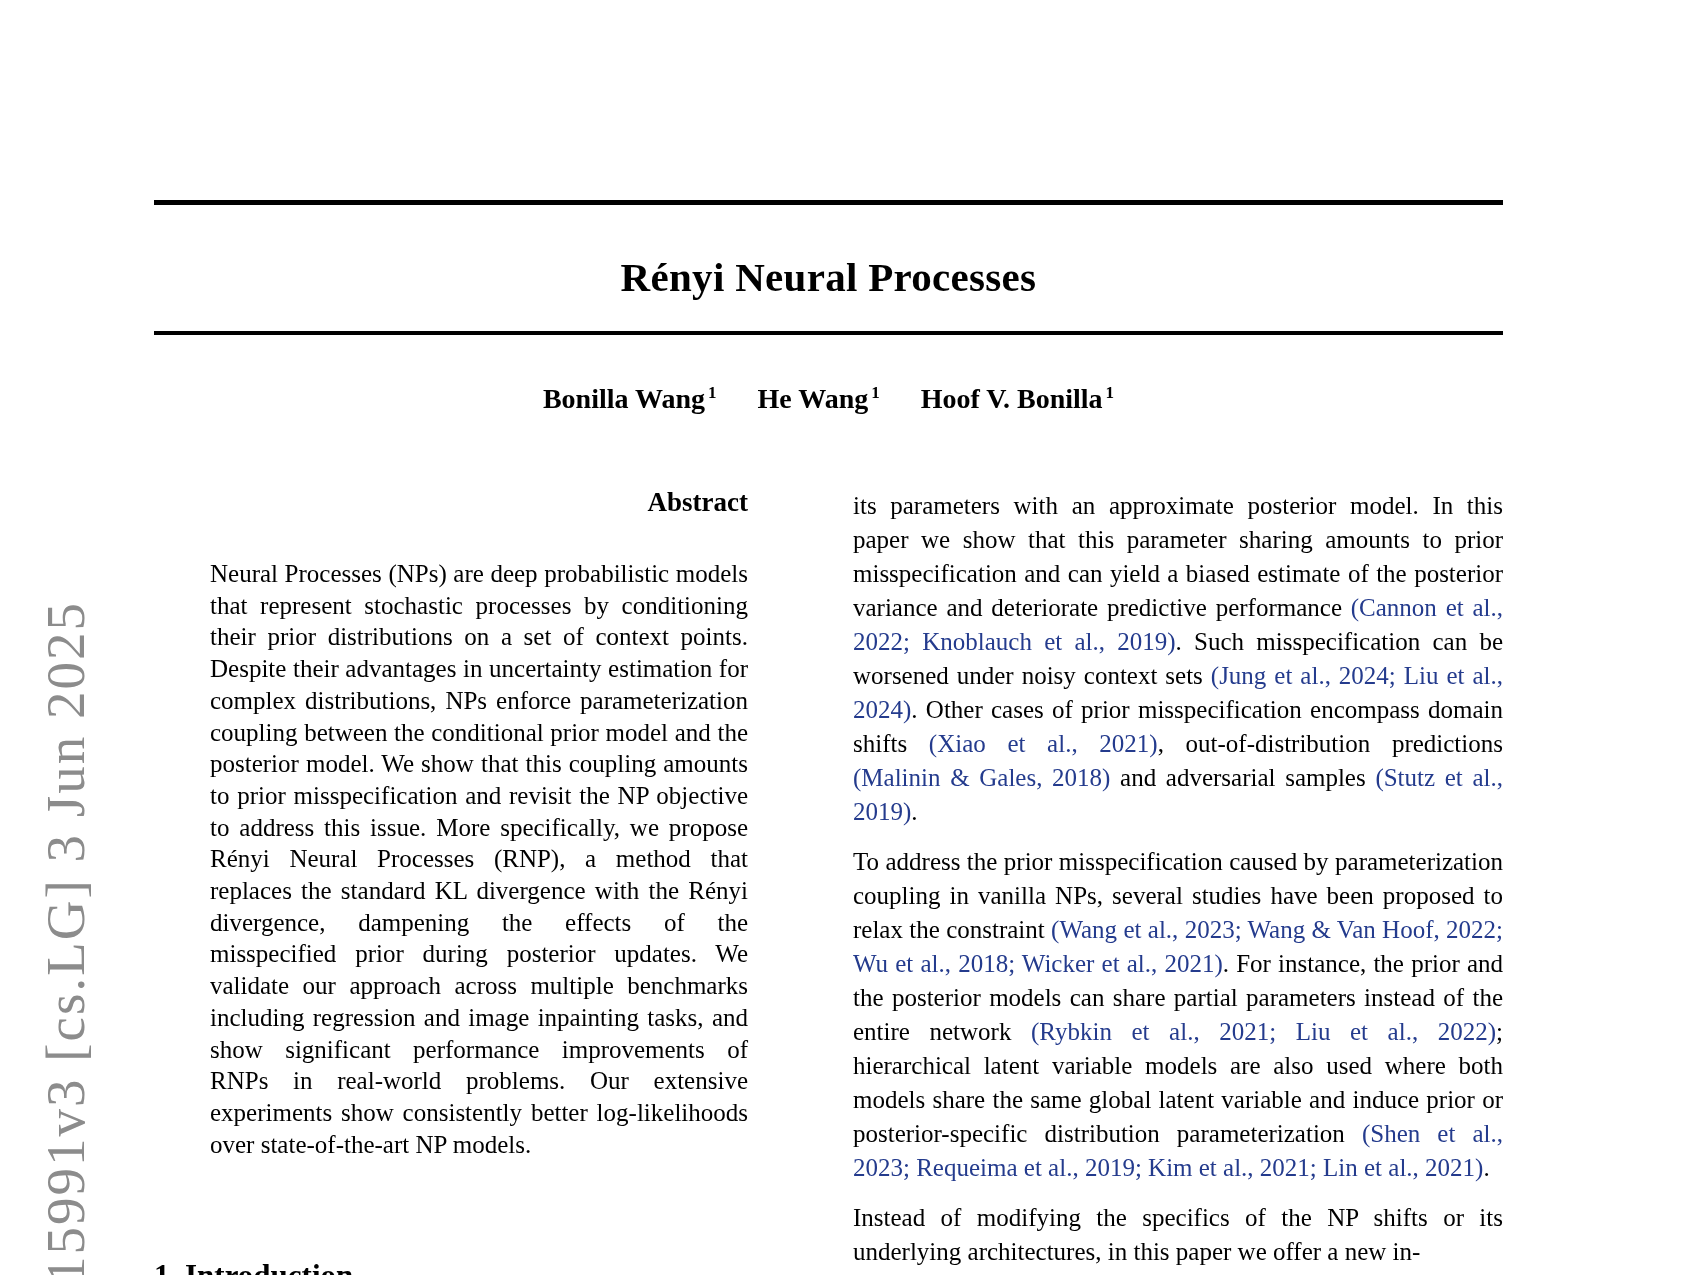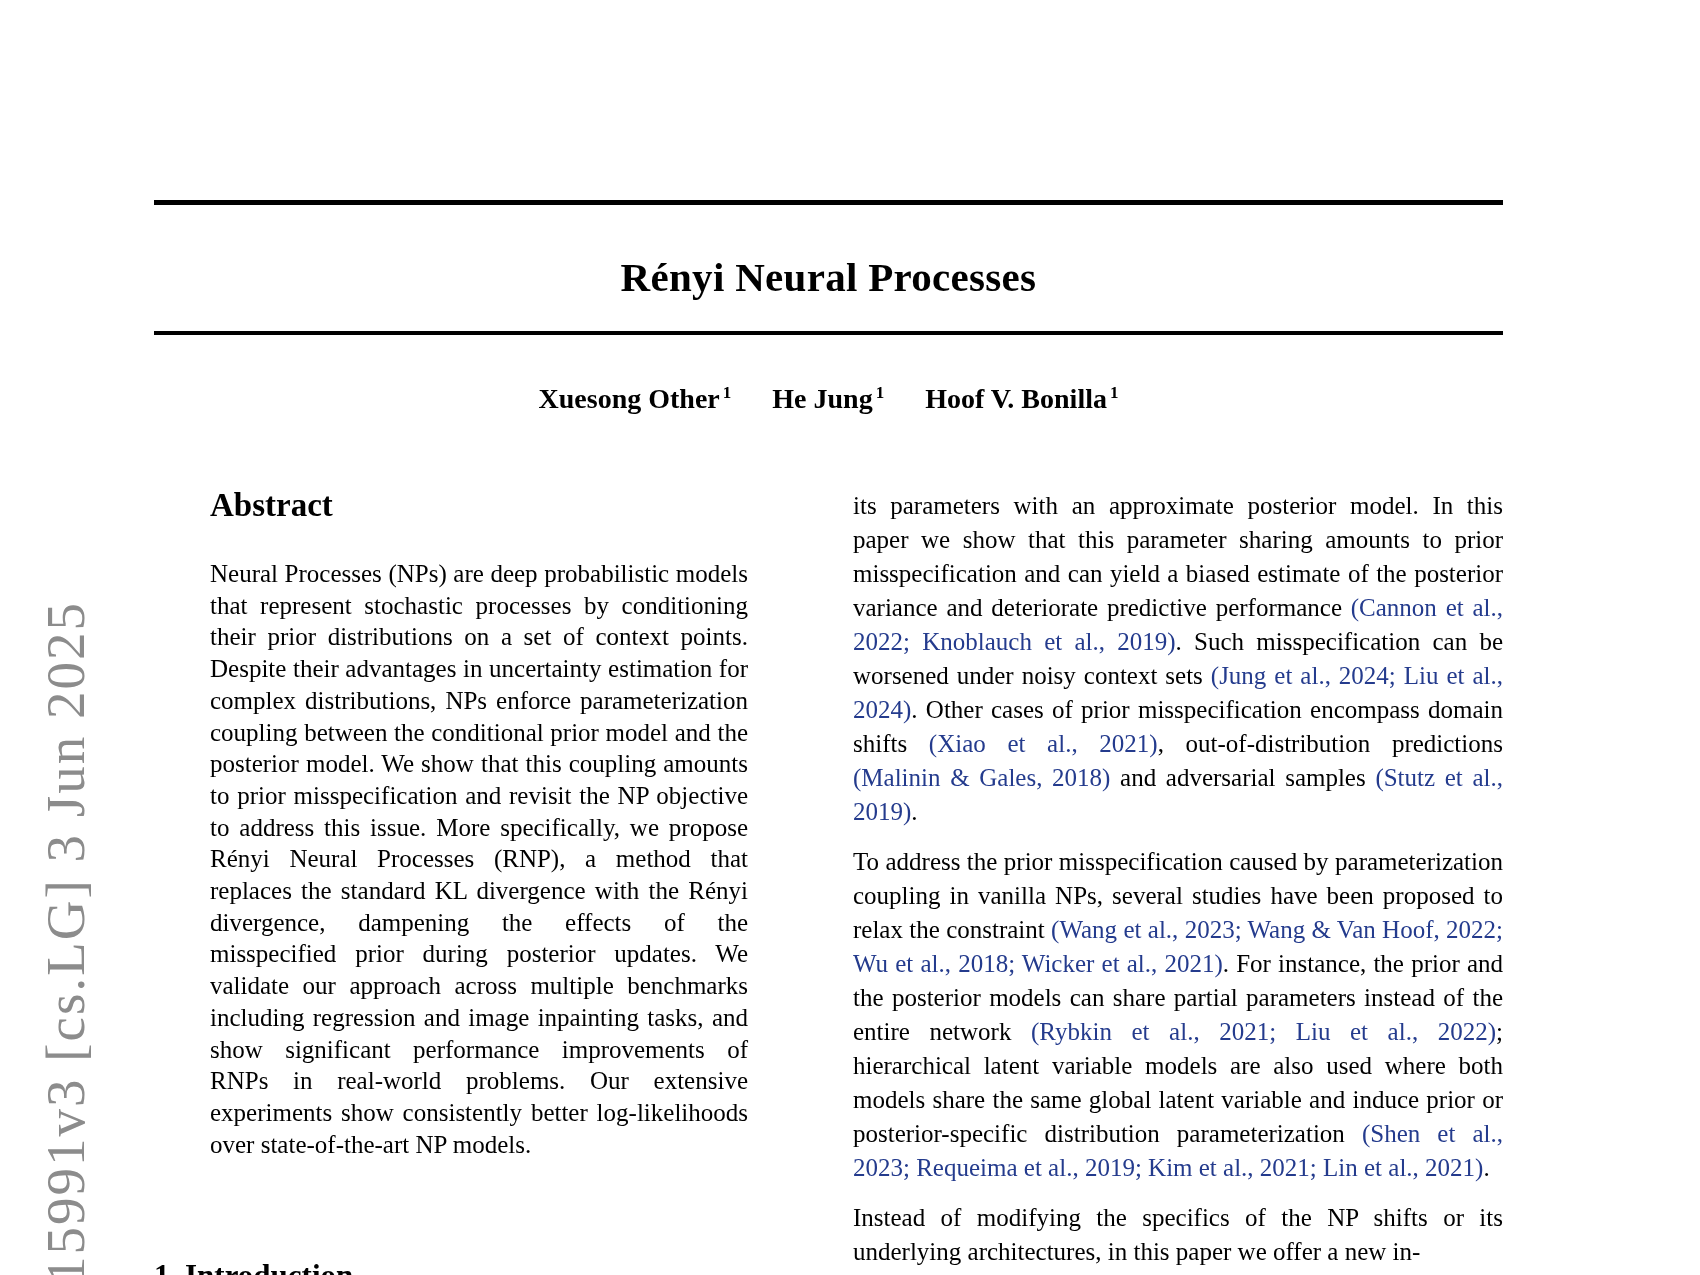--- a/index.html
+++ b/index.html
@@ -55,22 +55,22 @@
   .author sup {
     font-size: 17px;
     font-weight: bold;
     margin-left: 3px;
   }
   .abstract-heading {
     position: absolute;
     left: 56px;
     top: 487px;
     width: 538px;
-    text-align: left;
-    font-size: 33px;
+    text-align: right;
+    font-size: 27px;
     font-weight: bold;
   }
   .abstract-text {
     position: absolute;
     left: 56px;
     top: 558px;
     width: 538px;
     font-size: 25px;
     line-height: 31.7px;
     text-align: justify;
@@ -122,22 +122,22 @@
 
   <div class="content">
 
     <div class="rule rule-top"></div>
 
     <h1 class="title">Rényi Neural Processes</h1>
 
     <div class="rule rule-mid"></div>
 
     <div class="authors">
-      <span class="author"><span>Xuesong Other</span><sup>1</sup></span>
-      <span class="author"><span>He Jung</span><sup>1</sup></span>
+      <span class="author"><span>Bonilla Wang</span><sup>1</sup></span>
+      <span class="author"><span>He Wang</span><sup>1</sup></span>
       <span class="author"><span>Hoof V. Bonilla</span><sup>1</sup></span>
     </div>
 
     <div class="abstract-heading">Abstract</div>
 
     <div class="abstract-text">Neural Processes (NPs) are deep probabilistic models that represent stochastic processes by conditioning their prior distributions on a set of context points. Despite their advantages in uncertainty estimation for complex distributions, NPs enforce parameterization coupling between the conditional prior model and the posterior model. We show that this coupling amounts to prior misspecification and revisit the NP objective to address this issue. More specifically, we propose Rényi Neural Processes (RNP), a method that replaces the standard KL divergence with the Rényi divergence, dampening the effects of the misspecified prior during posterior updates. We validate our approach across multiple benchmarks including regression and image inpainting tasks, and show significant performance improvements of RNPs in real-world problems. Our extensive experiments show consistently better log-likelihoods over state-of-the-art NP models.</div>
 
     <h2 class="intro-heading">1. Introduction</h2>
 
     <div class="col-right">

